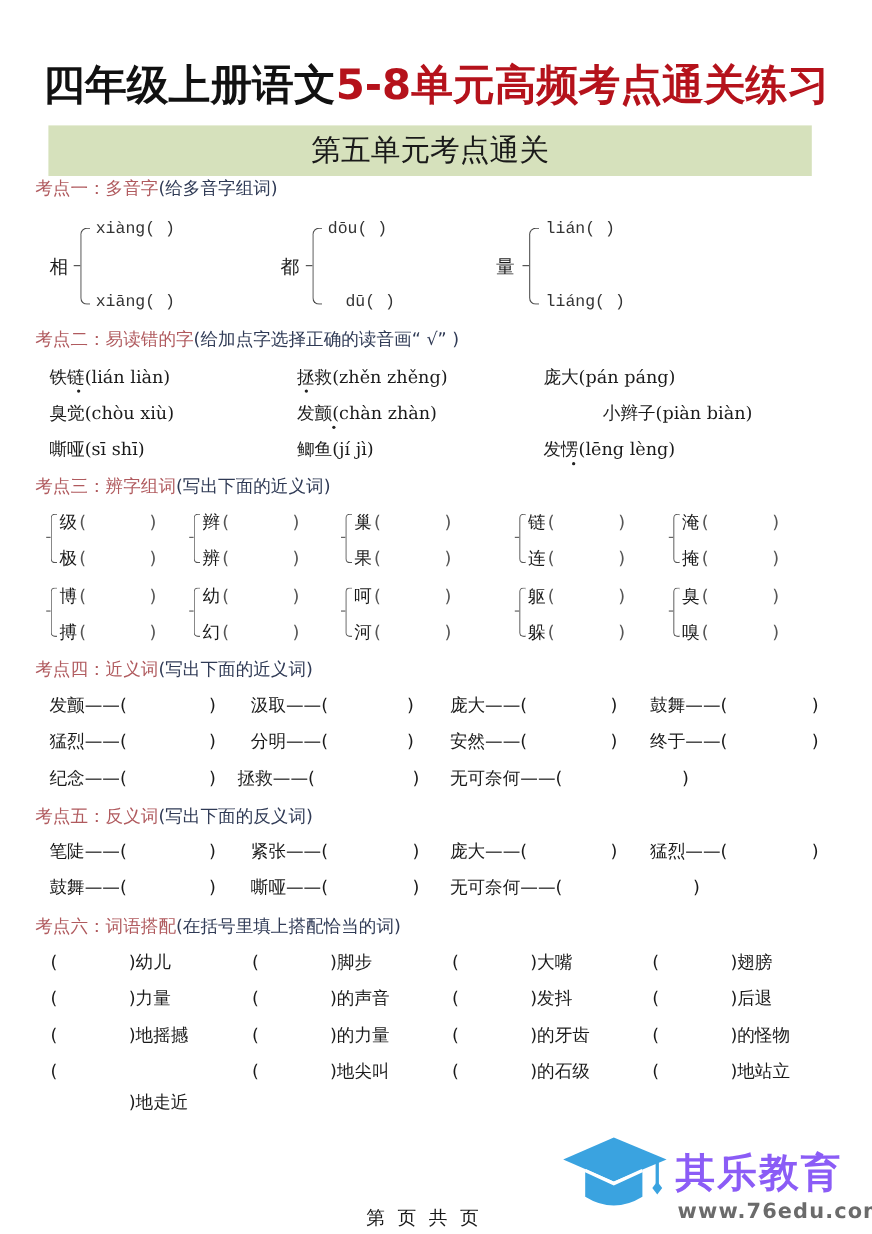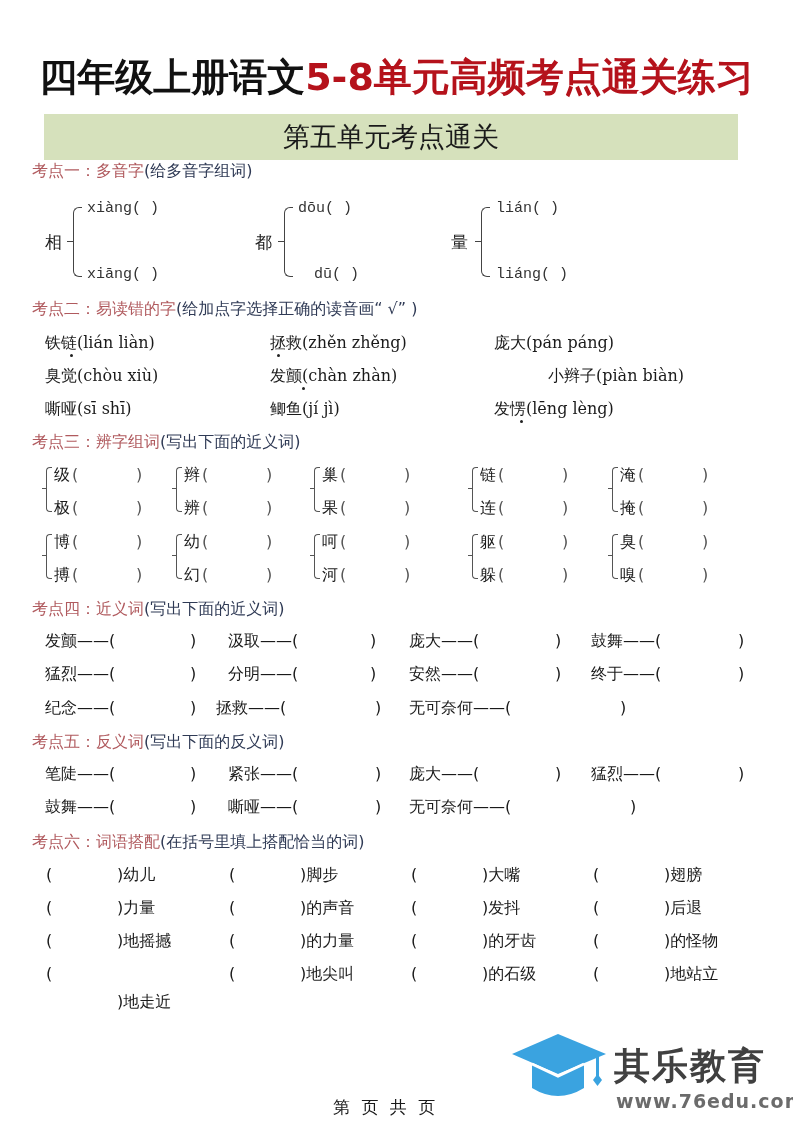--- a/index.html
+++ b/index.html
@@ -16,21 +16,21 @@
   .sec-head .blue { color:#2f3a55; }
   .serif { font-family:"DejaVu Serif", "Liberation Serif", serif;text-align:center; }
   .txt16 { font-size:16px; white-space:nowrap; }
   
   .poly-char { font-size:17px; }
   .poly-py { font-family:"Liberation Mono", "DejaVu Sans Mono", monospace; font-size:15px; color:#333; white-space:nowrap; }
   .brace { border:1.4px solid #444; border-right:none; width:8px; border-radius:6px 0 0 6px; }
   .brace-tip { width:6px; height:1.4px; background:#444; }
   .sb { border:1.2px solid #555; border-right:none; width:5px; border-radius:4px 0 0 4px; }
   .sb-tip { width:4px; height:1.2px; background:#555; }
-  .logo-text { font-size:36px; font-weight:bold; color:#404040; letter-spacing:2px; white-space:nowrap; }
+  .logo-text { font-size:36px; font-weight:bold; color:#8b5cf6; letter-spacing:2px; white-space:nowrap; }
   .logo-url { font-size:19px; font-weight:bold; color:#6b6b6b; letter-spacing:1px; white-space:nowrap; }
   .footer { font-size:17px; white-space:nowrap; letter-spacing:3px; }
   .dot { position:absolute; width:3px; height:3px; border-radius:50%; background:#222; }
 </style>
 </head>
 <body>
 
 <div class="abs title"><span class="black">四年级上册语文</span><span class="red">5-8单元高频考点通关练习</span></div>
 
 <div class="abs unit-bar"><span>第五单元考点通关</span></div>

